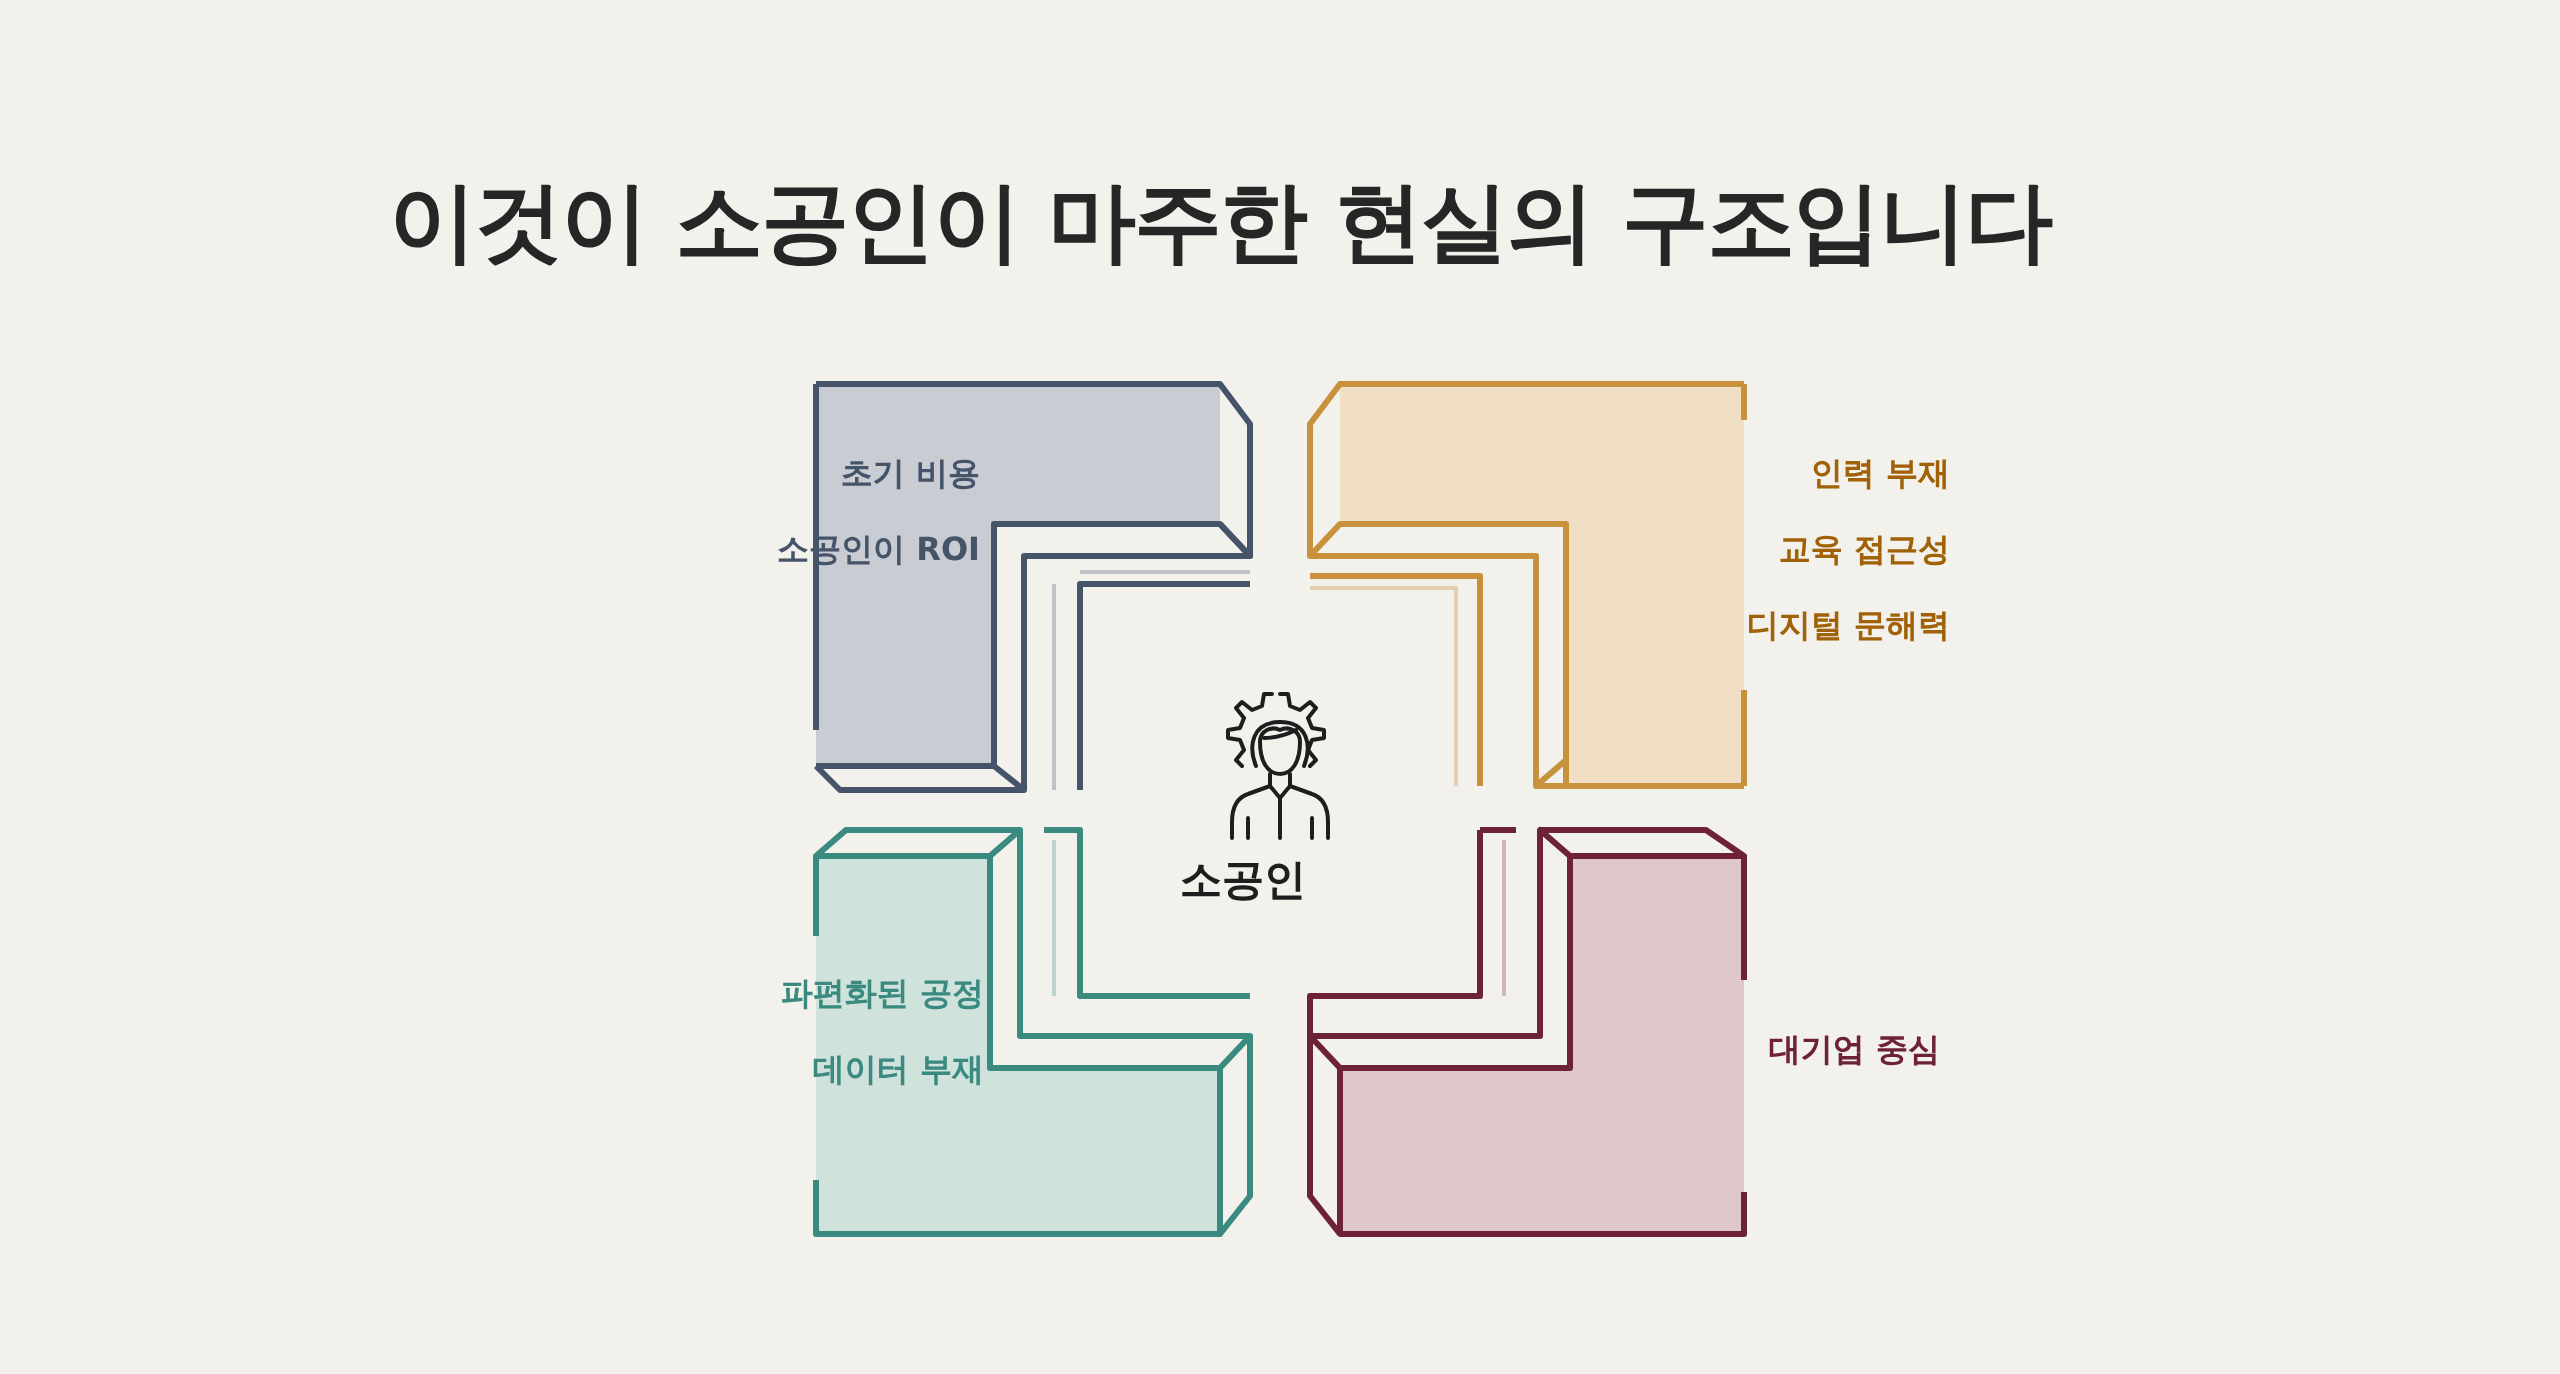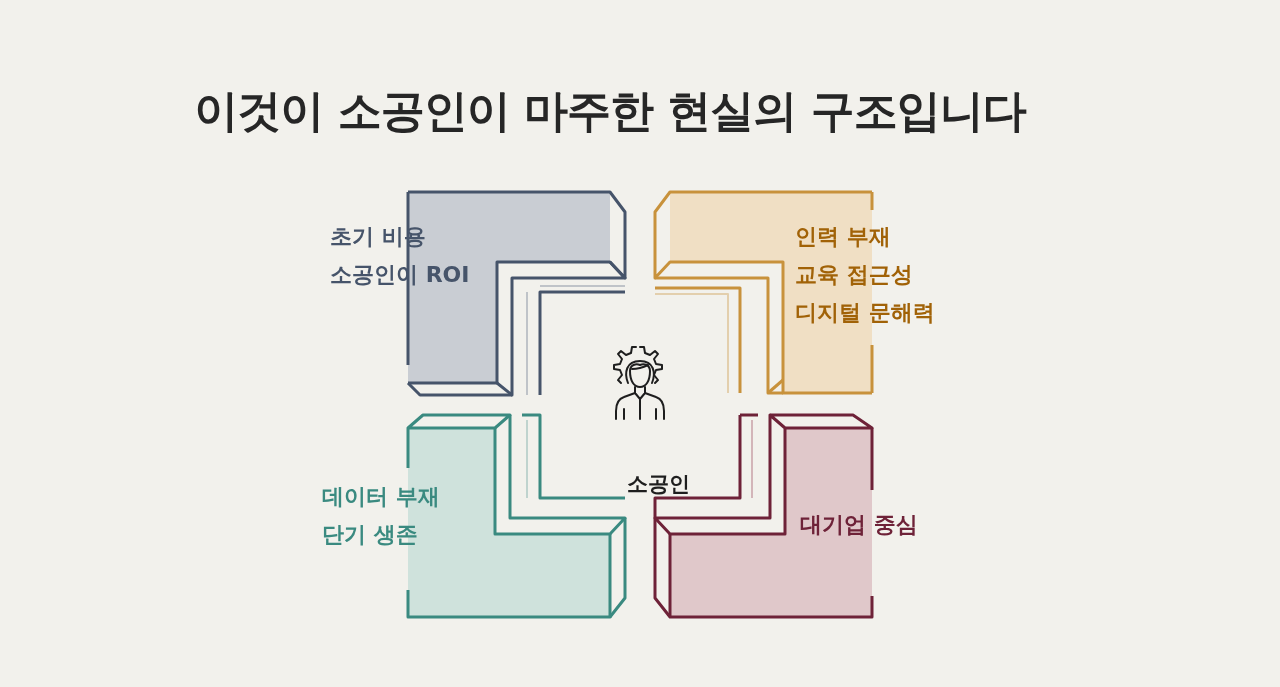--- a/index.html
+++ b/index.html
@@ -8,31 +8,31 @@
     background:#f2f1ec;
     font-family:"DejaVu Sans","Liberation Sans",sans-serif;
     position:relative;
   }
   .title {
     position:absolute; left:0; top:82px; width:1220px; text-align:center;
     font-size:44px; font-weight:bold; color:#262626; letter-spacing:-1px;
   }
   svg.diagram { position:absolute; left:0; top:0; }
   .label-block {
-    position:absolute; font-weight:bold; font-size:22px; line-height:38px;
-    text-align:left; white-space:nowrap;
+    position:absolute; font-weight:bold; font-size:16px; line-height:38px;
+    text-align:right; white-space:nowrap;
   }
   .label-block div { display:block; }
   .tl { left:330px; top:218px; width:160px; color:#46546a; }
   .tr { left:795px; top:218px; width:180px; color:#a16207; }
   .bl { left:322px; top:478px; width:170px; color:#3a8a80; }
   .br { left:800px; top:506px; width:170px; color:#6e2238; }
   .center-label {
-    position:absolute; left:590px; top:426px; width:100px; text-align:right;
-    font-size:21px; font-weight:bold; color:#1e1e1e;margin-top:44px;
+    position:absolute; left:590px; top:426px; width:100px; text-align:left;
+    font-size:21px; font-weight:bold; color:#1e1e1e;
   }
   .center-icon { position:absolute; left:606px; top:345px; width:68px; height:76px; }
 </style>
 </head>
 <body>
 
 <div class="title">이것이 소공인이 마주한 현실의 구조입니다</div>
 
 <svg class="diagram" width="1280" height="687">
 
@@ -86,22 +86,22 @@
   <div>소공인이 ROI</div>
 </div>
 
 <div class="label-block tr">
   <div>인력 부재</div>
   <div>교육 접근성</div>
   <div>디지털 문해력</div>
 </div>
 
 <div class="label-block bl">
+  <div>파편화된 공정</div>
   <div>데이터 부재</div>
-  <div>단기 생존</div>
 </div>
 
 <div class="label-block br">
   <div>대기업 중심</div>
 </div>
 
 <svg class="center-icon" viewBox="0 0 68 76" fill="none" stroke="#1e1e1e" stroke-width="2" stroke-linejoin="round" stroke-linecap="round">
   <path d="M34 2 l4 0 l1 6 l5 2 l5-4 l3 3 l-4 5 l2 5 l6 1 l0 4 l-6 1 l-2 5 l4 5 l-3 3 M30 2 l-4 0 l-1 6 l-5 2 l-5-4 l-3 3 l4 5 l-2 5 l-6 1 l0 4 l6 1 l2 5 l-4 5 l3 3"></path>
   <path d="M22 38 C18 28 20 16 34 16 C48 16 50 28 46 38"></path>
   <path d="M24 26 C24 20 30 18 34 20 C38 18 44 20 44 26 C44 36 40 42 34 42 C28 42 24 36 24 26 Z"></path>

